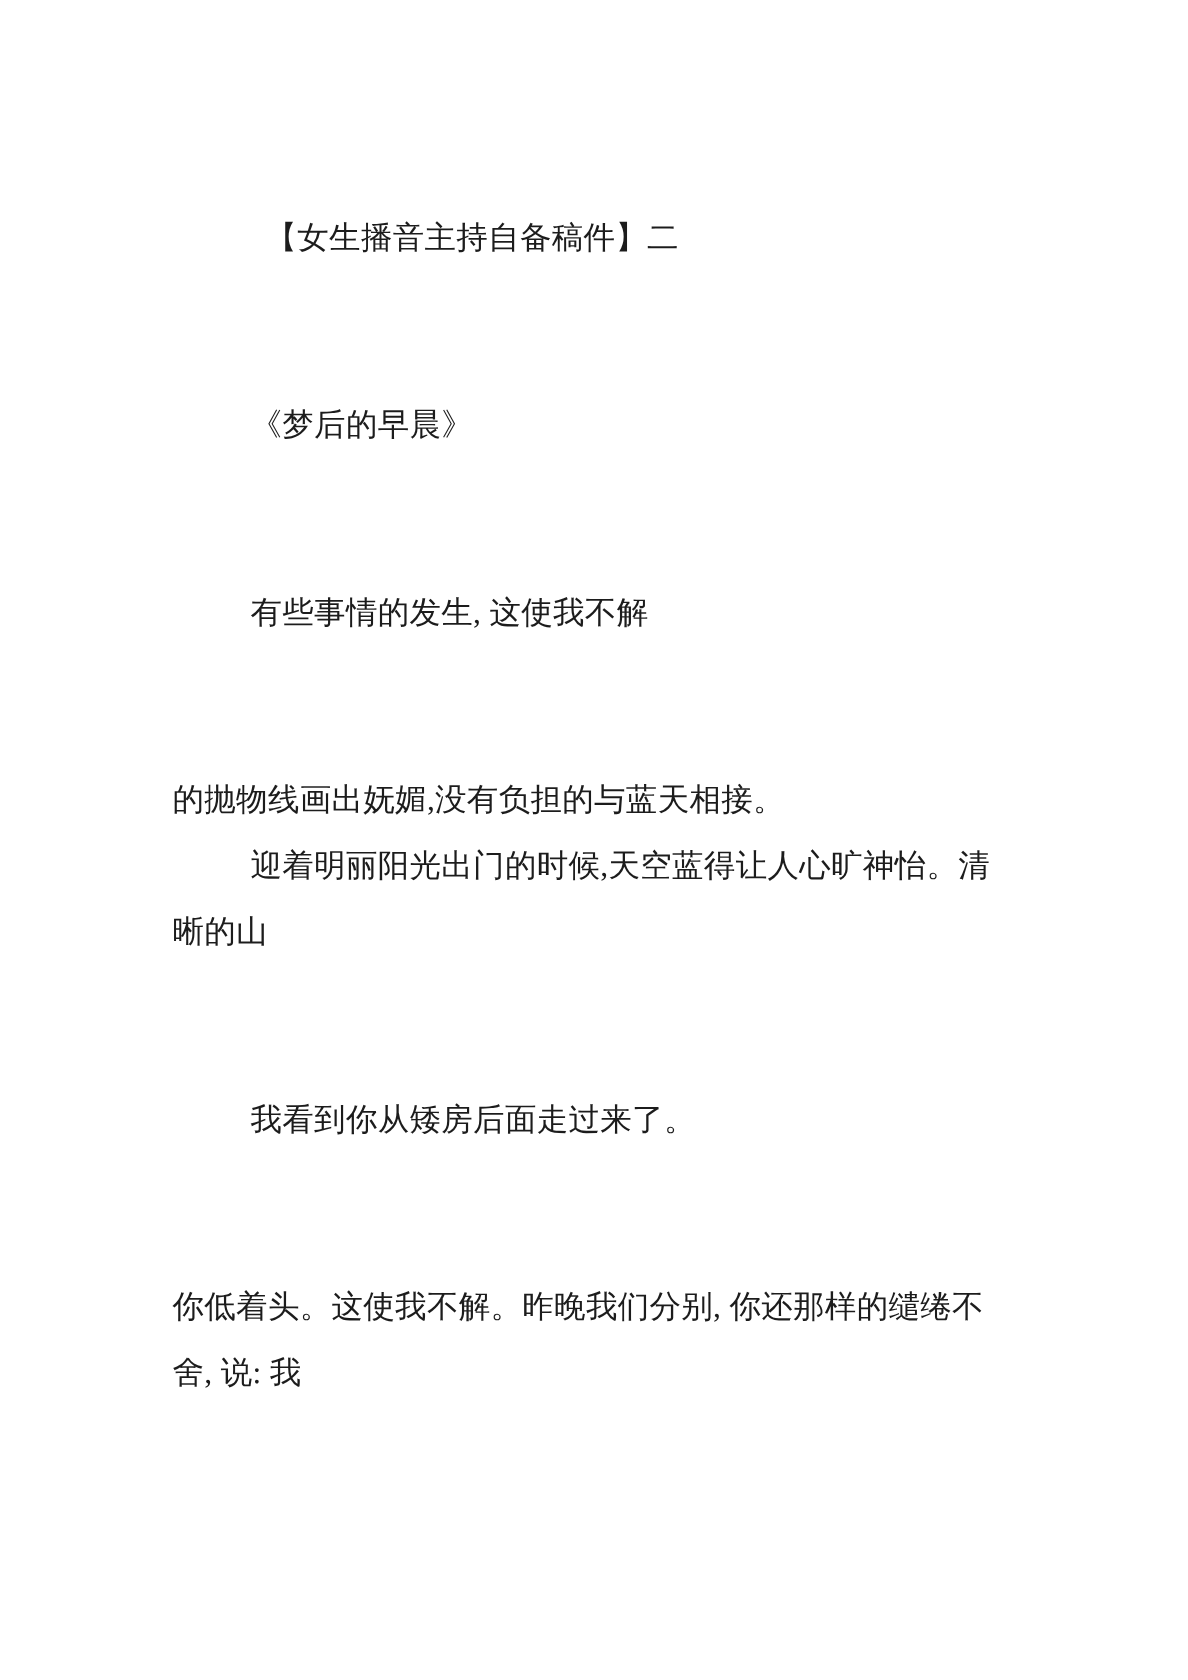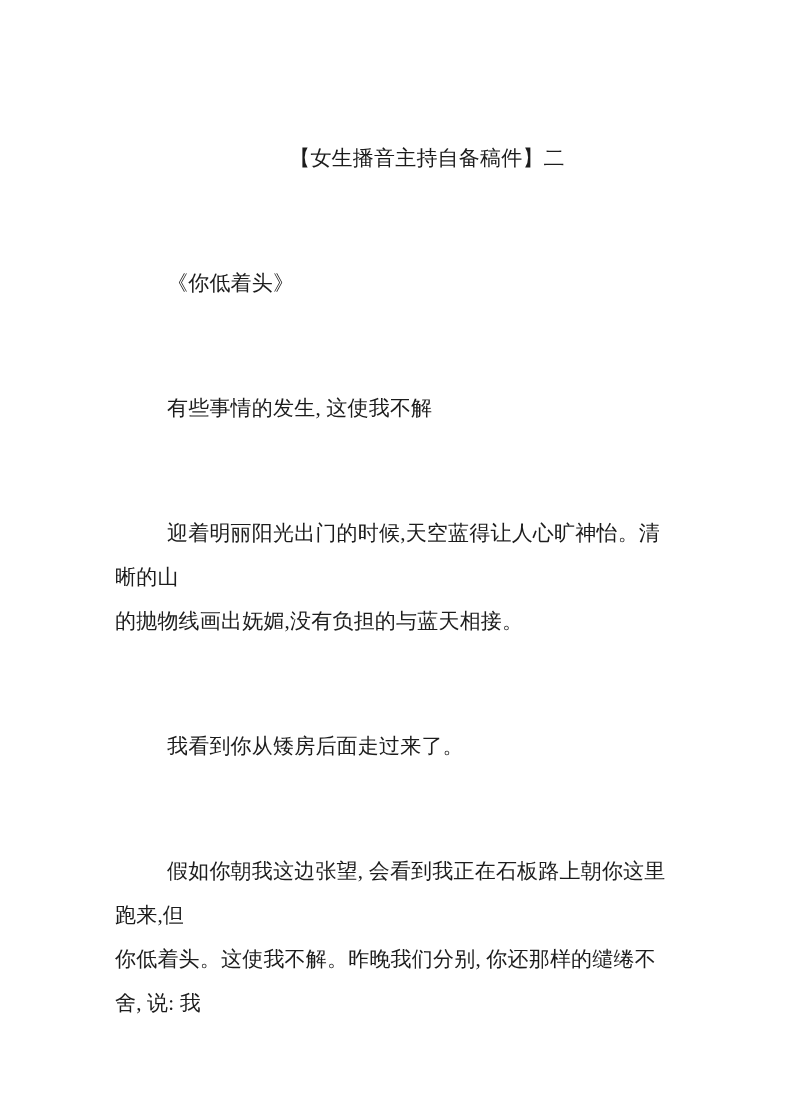--- a/index.html
+++ b/index.html
@@ -23,47 +23,46 @@
   }
   .para {
     margin: 0 0 81px 0;
     font-size: 21px;
     line-height: 44px;
     letter-spacing: 0.2px;
   }
   .para:last-child { margin-bottom: 0; }
   .line { display: block; }
   .line.first { text-indent: 52px; }
-  .para.title .line.first { text-indent: 62px; text-align: center; }
+  .para.title .line.first { text-indent: 62px; }
 </style>
 </head>
 <body>
 
 <div class="page">
 
   <p class="para title">
     <span class="line first">【女生播音主持自备稿件】二</span>
   </p>
 
   <p class="para">
-    <span class="line first">《你低着头》</span>
+    <span class="line first">《梦后的早晨》</span>
   </p>
 
 
   <p class="para">
     <span class="line first">有些事情的发生, 这使我不解</span>
   </p>
 
   <p class="para">
+    <span class="line">的抛物线画出妩媚,没有负担的与蓝天相接。</span>
     <span class="line first">迎着明丽阳光出门的时候,天空蓝得让人心旷神怡。清晰的山</span>
-    <span class="line">的抛物线画出妩媚,没有负担的与蓝天相接。</span>
   </p>
 
   <p class="para">
     <span class="line first">我看到你从矮房后面走过来了。</span>
   </p>
 
   <p class="para">
-    <span class="line first">假如你朝我这边张望, 会看到我正在石板路上朝你这里跑来,但</span>
     <span class="line">你低着头。这使我不解。昨晚我们分别, 你还那样的缱绻不舍, 说: 我</span>
   </p>
 
 </div>
 
 </body></html>

